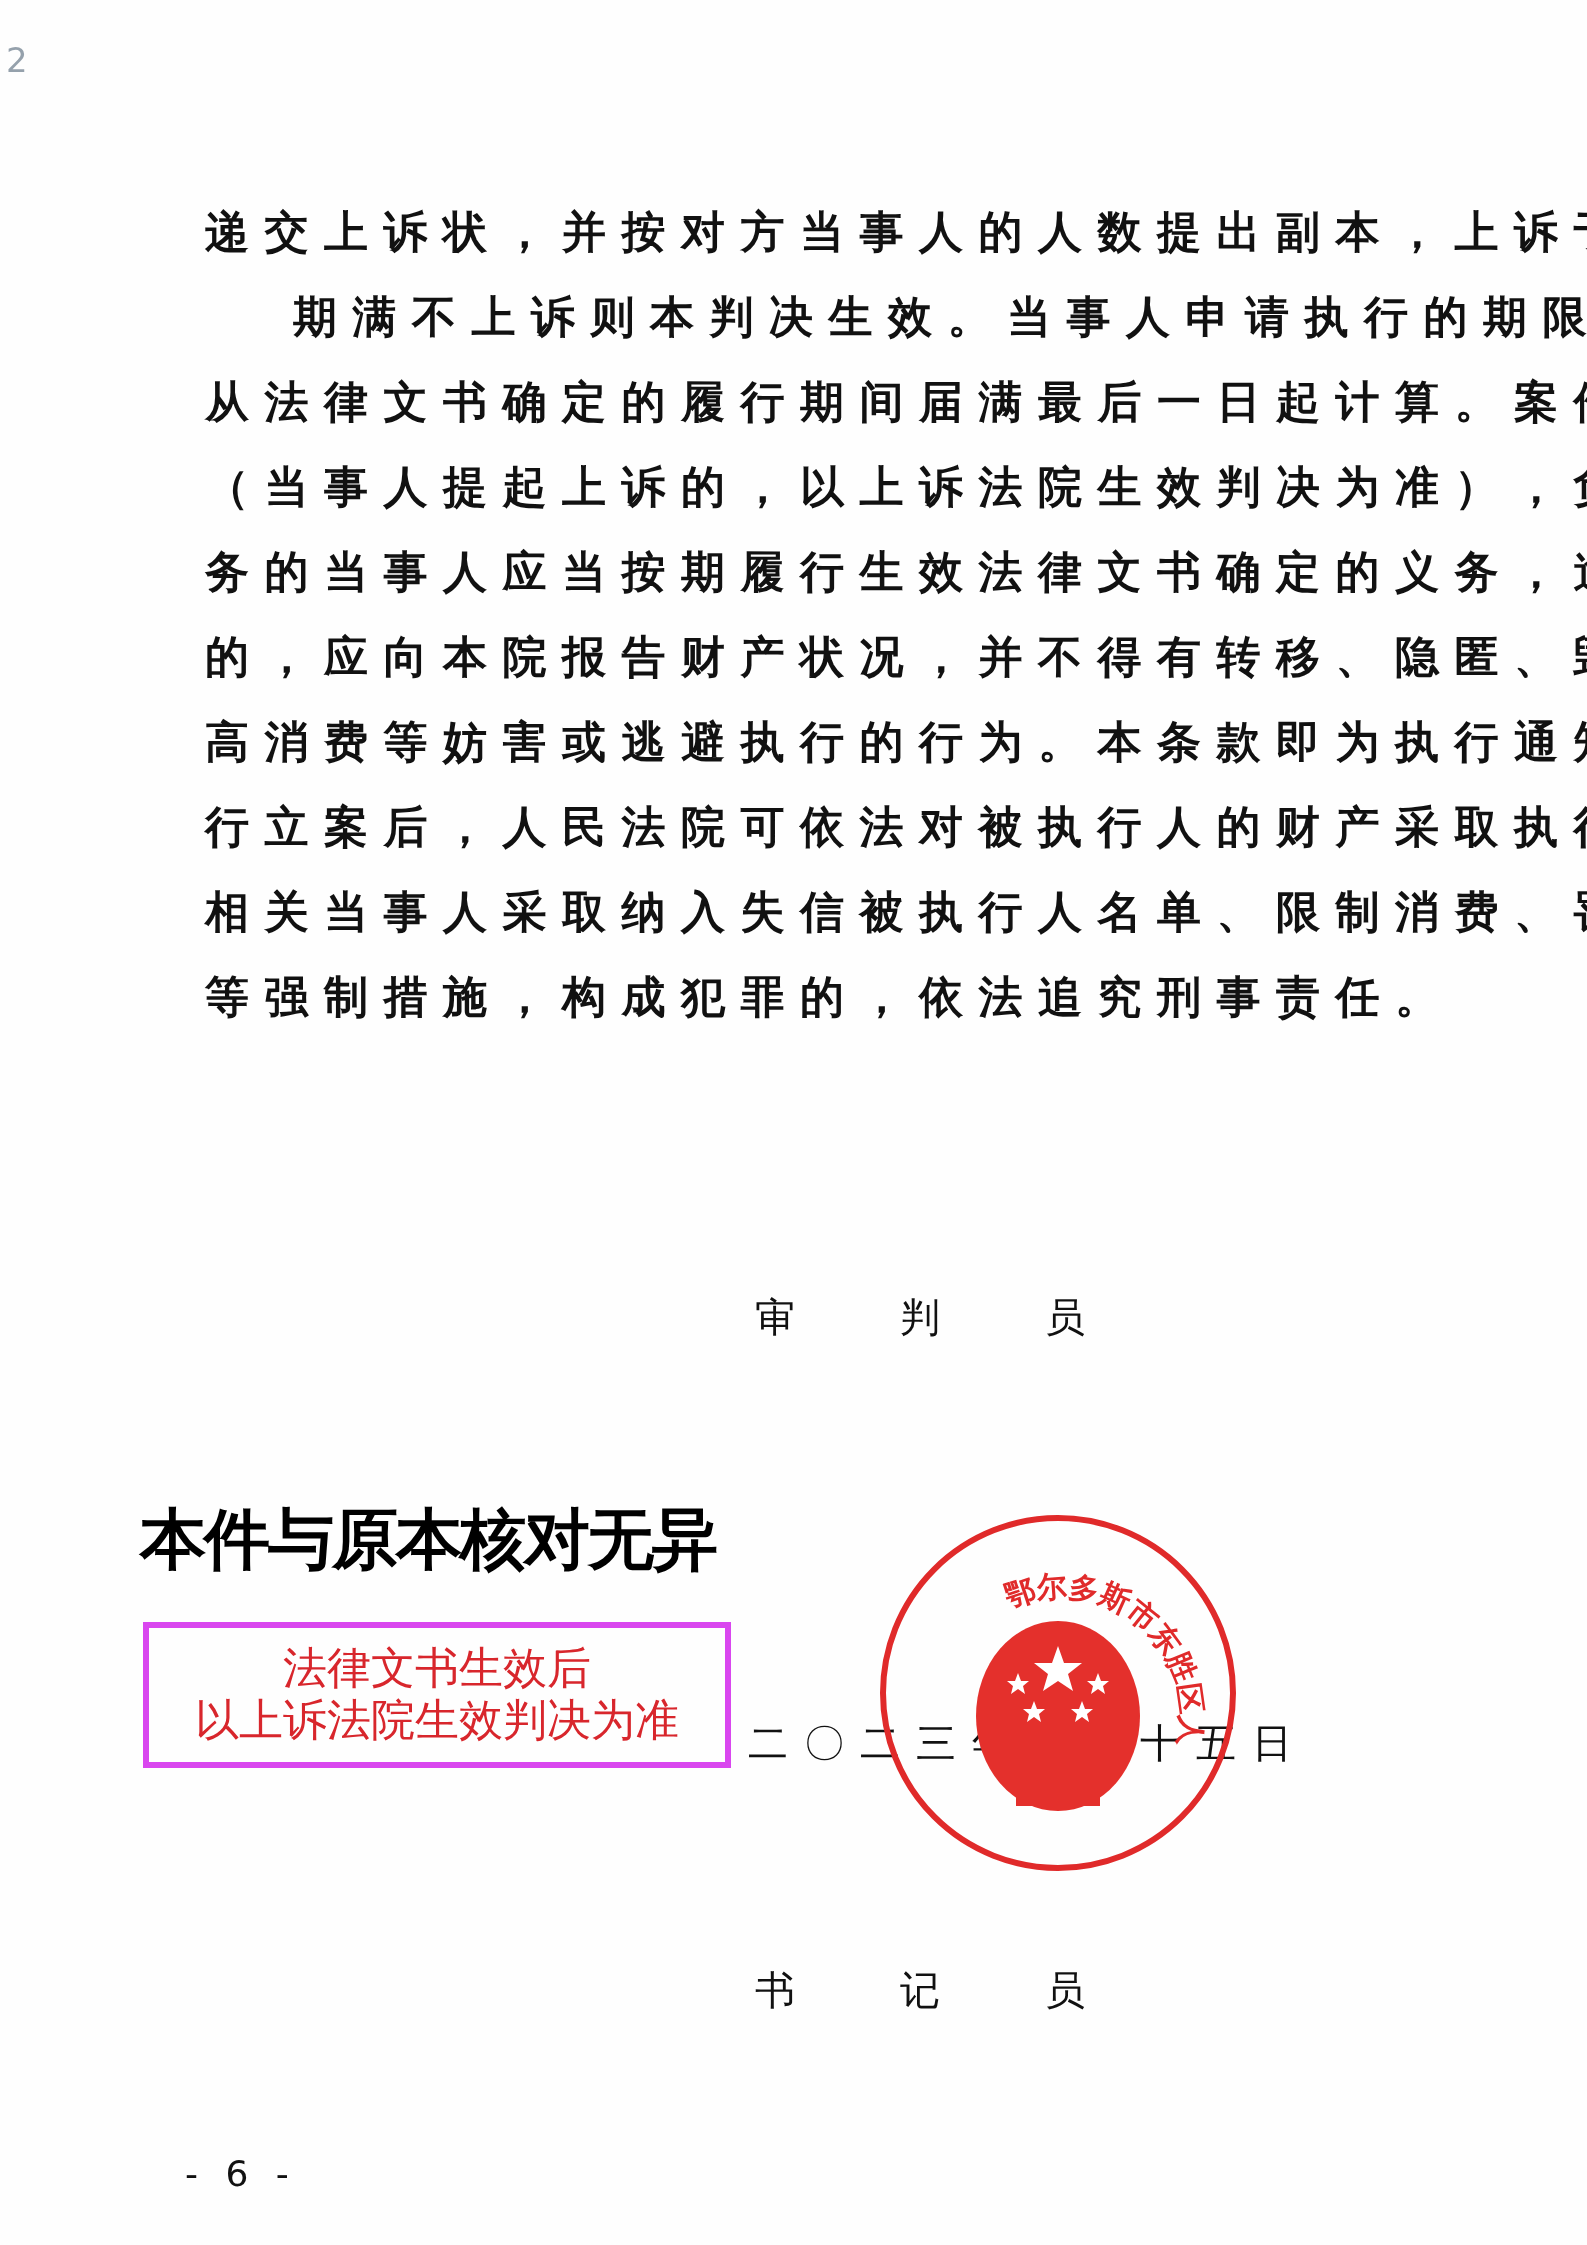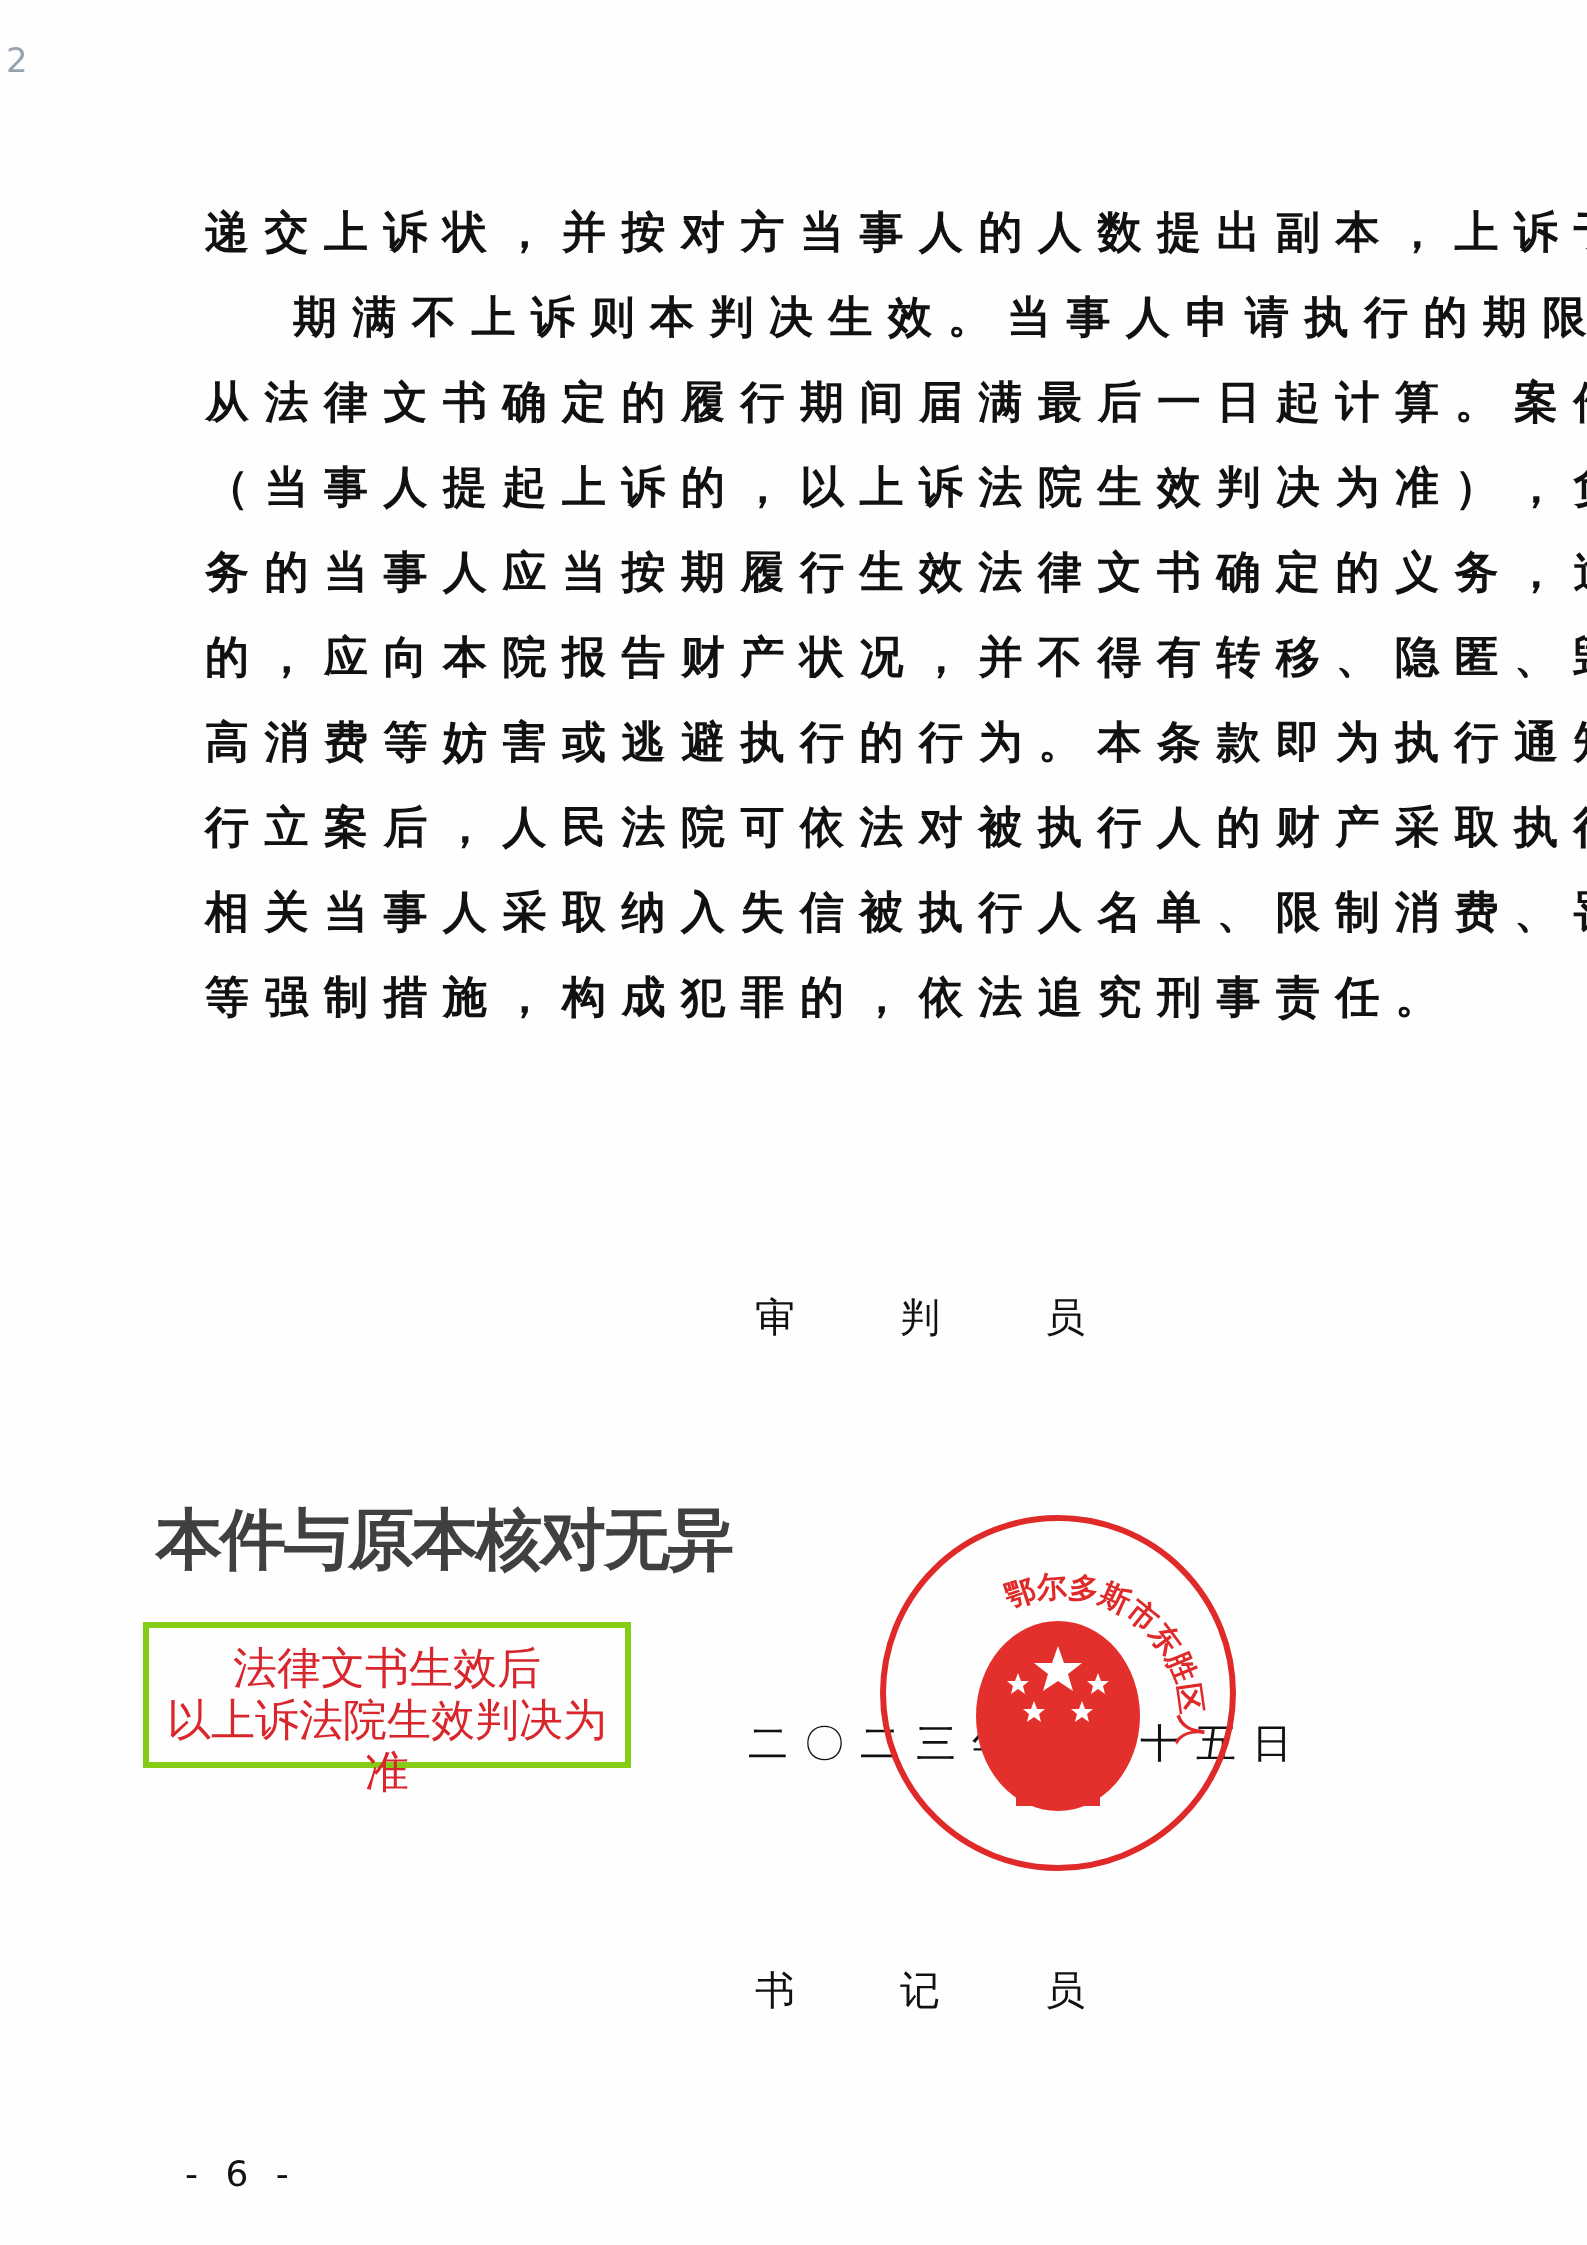--- a/index.html
+++ b/index.html
@@ -23,27 +23,27 @@
   .line.indent { padding-left: 88px; }
   .sig-row {
     position: absolute; left: 755px; width: 330px; display: flex; justify-content: space-between;
     font-size: 40px; line-height: 50px;
   }
   .date-row {
     position: absolute; left: 748px; top: 1718px; font-size: 40px; line-height: 50px;
     letter-spacing: 16px; white-space: nowrap;
   }
   .stamp-copy {
-    position: absolute; left: 156px; top: 1500px; width: 520px;
-    color: #404040; font-size: 66px; font-weight: bold; line-height: 80px; letter-spacing: -2px;
+    position: absolute; left: 140px; top: 1500px; width: 520px;
+    color: #000000; font-size: 66px; font-weight: bold; line-height: 80px; letter-spacing: -2px;
     white-space: nowrap;
   }
   .stamp-box {
-    position: absolute; left: 143px; top: 1622px; width: 488px; height: 146px;
-    border: 6px solid #84cc16; color: #d8262c; box-sizing: border-box;
+    position: absolute; left: 143px; top: 1622px; width: 588px; height: 146px;
+    border: 6px solid #d946ef; color: #d8262c; box-sizing: border-box;
     text-align: center; font-size: 44px; line-height: 52px; padding-top: 14px;
   }
   .seal {
     position: absolute; left: 880px; top: 1515px; width: 356px; height: 356px;
     border: 6px solid #e02a2a; border-radius: 50%; box-sizing: border-box;
   }
   .seal-text {
     position: absolute; left: 0; top: 0; width: 100%; height: 100%;
   }
   .page-num {

